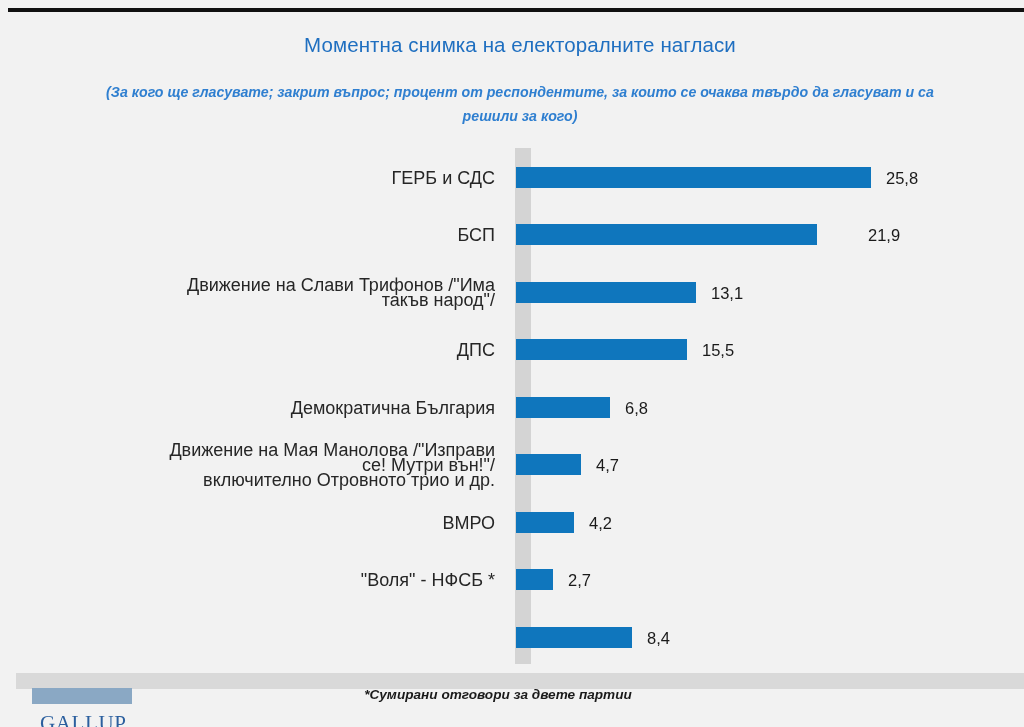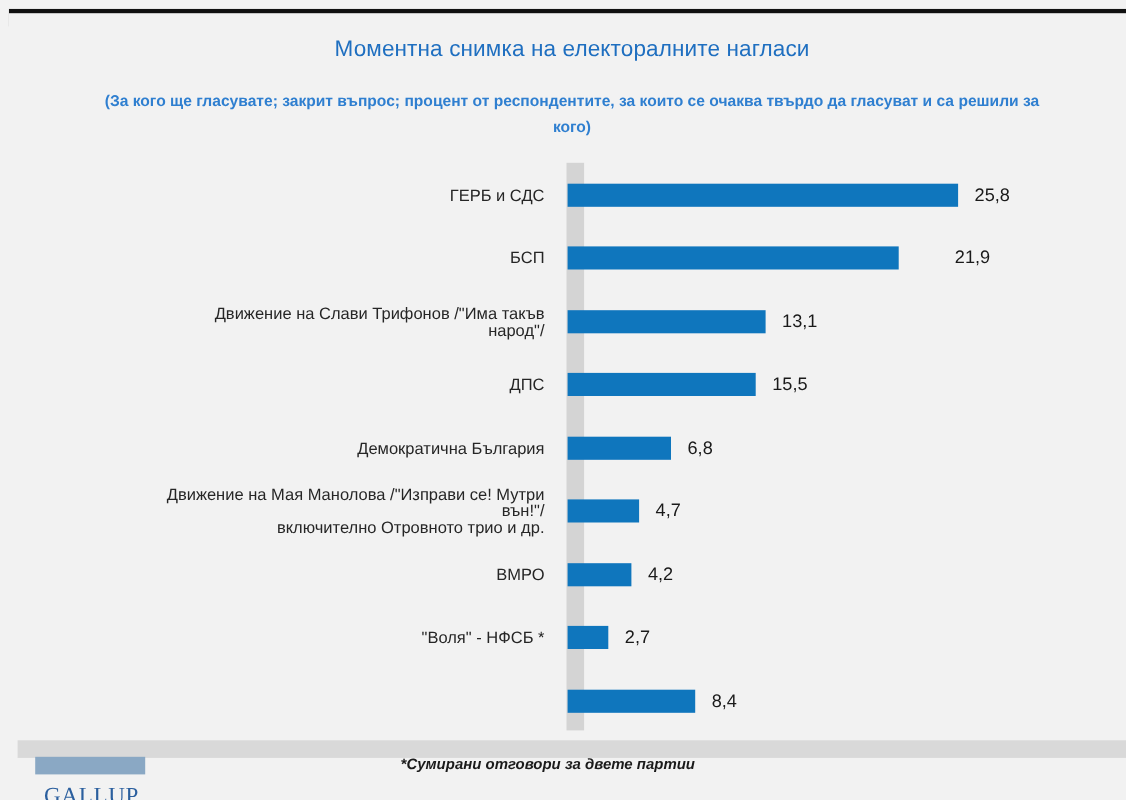--- a/index.html
+++ b/index.html
@@ -40,20 +40,21 @@
     letter-spacing: 0.1px;
     white-space: nowrap;
   }
 
   #chart-subtitle {
     position: absolute;
     top: 60px; left: 62px;
     width: 900px;
     text-align: center;
     font-size: 14.2px;
+    font-style: italic;
     font-weight: bold;
     color: #2f7fd0;
     line-height: 24px;
   }
 
   
   #plot-area {
     position: absolute;
     top: 136px; left: 0;
     width: 1024px;
@@ -76,21 +77,21 @@
     height: 21px;
   }
 
   .cat-label {
     position: absolute;
     right: 529px;
     top: 50%;
     transform: translateY(-50%);
     width: 370px;
     text-align: right;
-    font-size: 15px;
+    font-size: 18px;
     color: #262626;
     line-height: 15px;
     white-space: pre-line;
   }
 
   .bar {
     position: absolute;
     left: 508px;
     top: 0;
     height: 21px;

